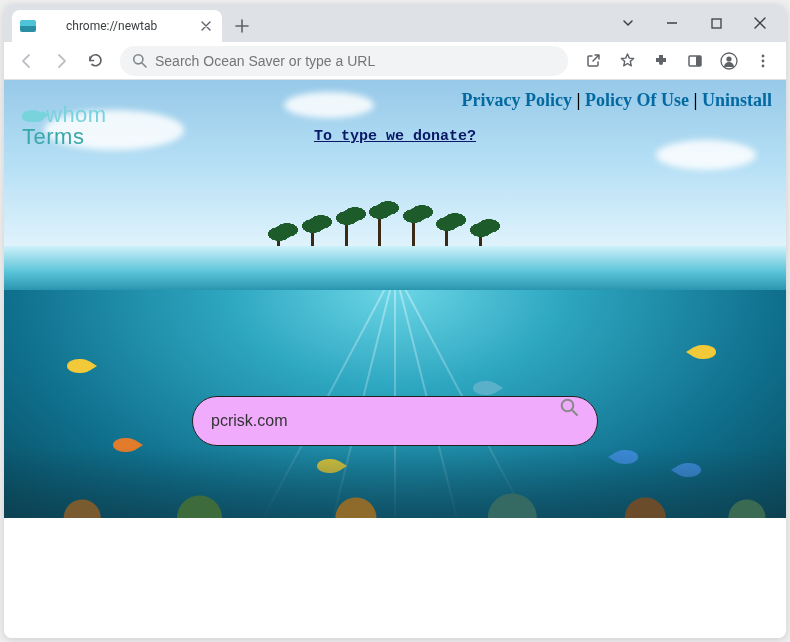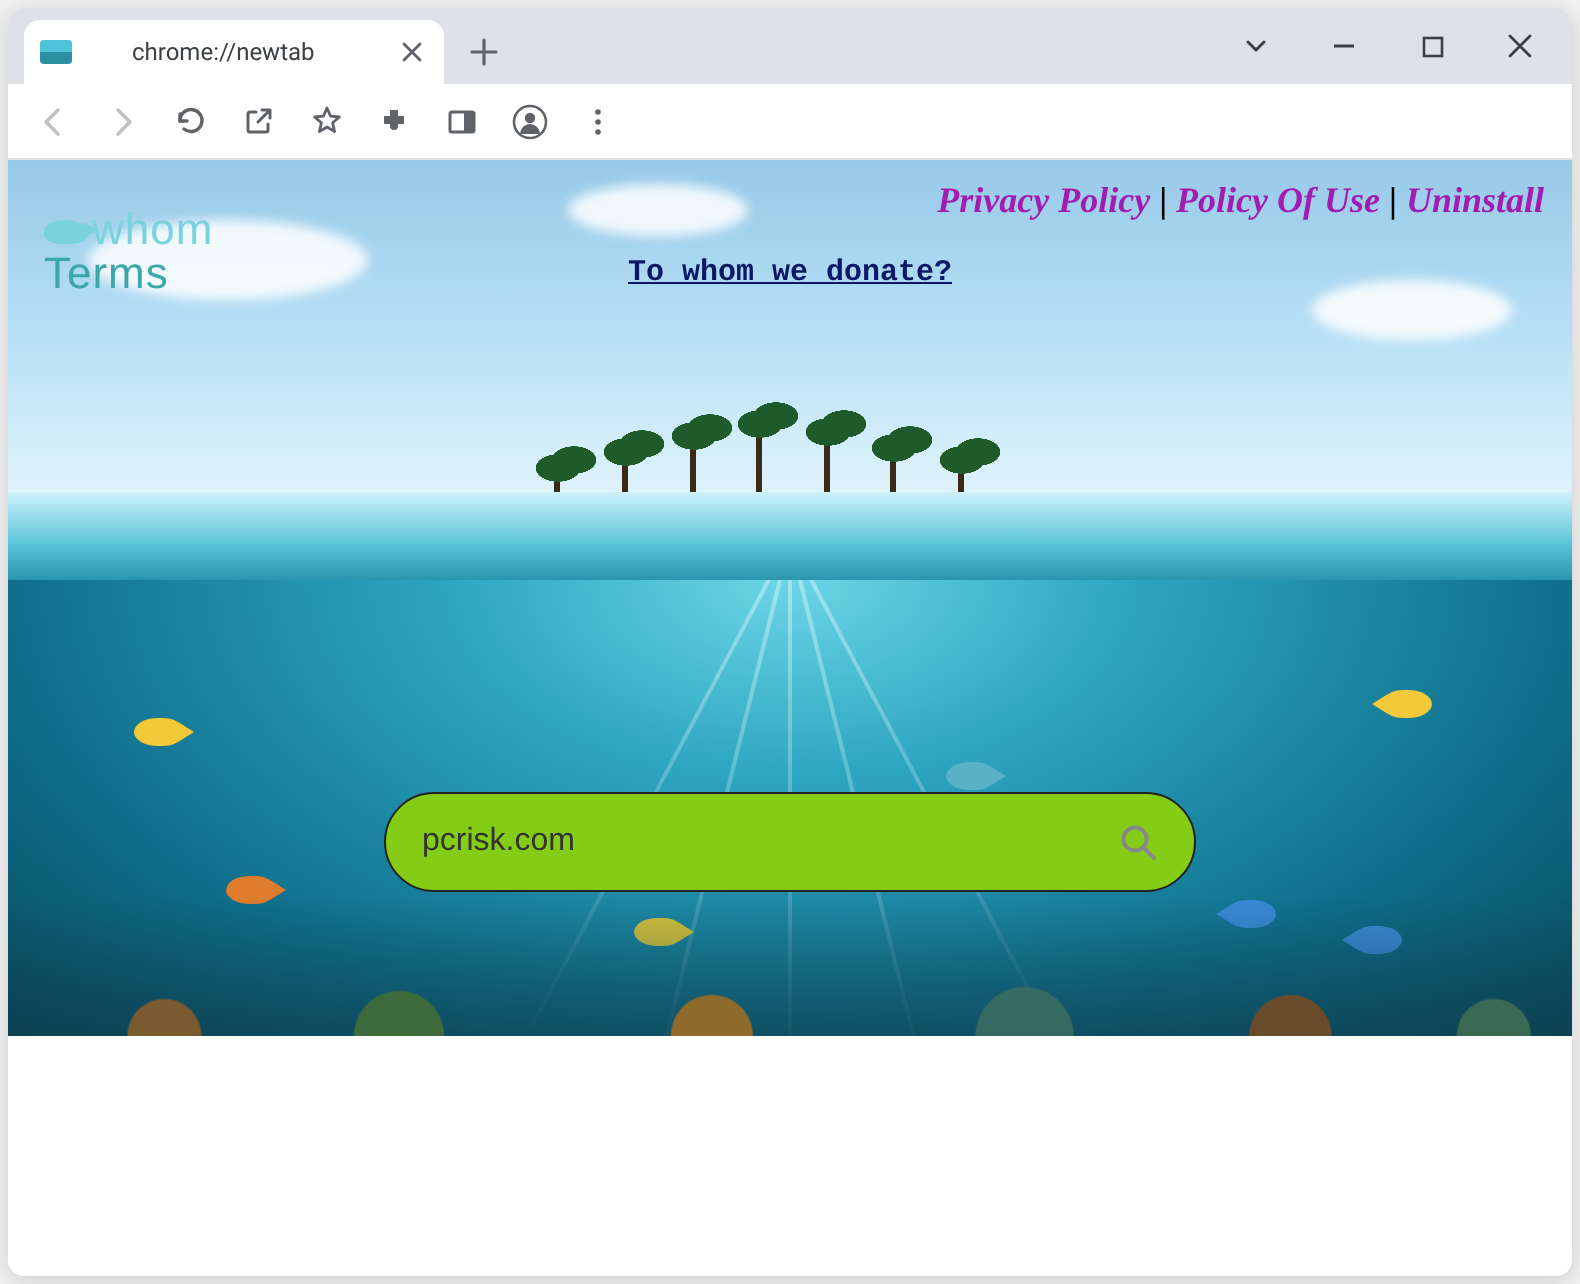--- a/index.html
+++ b/index.html
@@ -234,21 +234,21 @@
     .palm::after { left: -3px; top: -10px; }
     
     .overlay-header {
       position: absolute;
       top: 10px; right: 14px;
       font-family: Georgia, "Times New Roman", serif;
       font-weight: bold;
       font-size: 18px;
       color: #000;
     }
-    .overlay-header a { color: #a21caf; text-decoration: none; cursor: pointer; font-style: italic; }
+    .overlay-header a { color: #0369a1; text-decoration: none; cursor: pointer; }
     .logo {
       position: absolute;
       top: 24px; left: 18px;
       font-family: Arial, sans-serif;
       font-size: 22px;
       line-height: 1.0;
       color: #79d3dc;
       font-weight: 500;
       letter-spacing: 0.5px;
     }
@@ -282,25 +282,24 @@
       cursor: pointer;
     }
     
     .search-pill {
       position: absolute;
       top: 316px;
       left: 50%;
       transform: translateX(-50%);
       width: 406px;
       height: 50px;
-      background: #84cc16;
+      background: #f0abfc;
       border-radius: 25px;
       border: 1px solid #222;
       display: flex;
-      align-items: center;
       padding: 0 18px;
       gap: 10px;
     }
     .search-pill input {
       flex: 1;
       border: none;
       outline: none;
       font-size: 16px;
       color: #333;
       background: transparent;
@@ -371,20 +370,29 @@
     <div class="nav-btn disabled">
       <svg width="18" height="18" viewBox="0 0 18 18">
           <path d="M7 3 L13 9 L7 15" fill="none" stroke="currentColor" stroke-width="1.8" stroke-linecap="round" stroke-linejoin="round"></path>
         </svg>
     </div>
     <div class="nav-btn">
       <svg width="17" height="17" viewBox="0 0 17 17">
           <path d="M3 8.5 A5.5 5.5 0 1 1 5 12.5" fill="none" stroke="currentColor" stroke-width="1.7" stroke-linecap="round"></path>
           <path d="M3 5 L3 8.5 L6.5 8.5" fill="none" stroke="currentColor" stroke-width="1.7" stroke-linecap="round" stroke-linejoin="round"></path>
         </svg>
+    </div>
+    <div class="omnibox">
+      <span>
+        <svg width="15" height="15" viewBox="0 0 15 15">
+            <circle cx="6.3" cy="6.3" r="4.6" fill="none" stroke="currentColor" stroke-width="1.6"></circle>
+            <path d="M10 10 L14 14" stroke="currentColor" stroke-width="1.6" stroke-linecap="round"></path>
+          </svg>
+      </span>
+      <input type="text" placeholder="Search Ocean Saver or type a URL" style="">
     </div>
     <div class="toolbar-icon">
       <svg width="17" height="17" viewBox="0 0 17 17">
           <path d="M10 3 L14 3 L14 7 M14 3 L8 9" fill="none" stroke="currentColor" stroke-width="1.5" stroke-linecap="round" stroke-linejoin="round"></path>
           <path d="M13 10 V13 A1 1 0 0 1 12 14 H4 A1 1 0 0 1 3 13 V5 A1 1 0 0 1 4 4 H7" fill="none" stroke="currentColor" stroke-width="1.5" stroke-linecap="round"></path>
         </svg>
     </div>
     <div class="toolbar-icon">
       <svg width="17" height="17" viewBox="0 0 17 17">
           <path d="M8.5 2 L10.3 6.1 L14.7 6.5 L11.3 9.4 L12.3 13.8 L8.5 11.5 L4.7 13.8 L5.7 9.4 L2.3 6.5 L6.7 6.1 Z" fill="none" stroke="currentColor" stroke-width="1.4" stroke-linejoin="round"></path>
@@ -456,21 +464,21 @@
 
     <div class="overlay-header">
       <a>Privacy Policy</a><span> | </span><a>Policy Of Use</a><span> | </span><a>Uninstall</a>
     </div>
 
     <div class="logo">
       <div><span class="whale"></span><span>whom</span></div>
       <div class="l2">Terms</div>
     </div>
 
-    <a class="donate-link">To whom we donate?</a>
+    <a class="donate-link">To type we donate?</a>
 
     <div class="search-pill">
       <input type="text" value="pcrisk.com" style="">
       <span class="mag">
         <svg width="20" height="20" viewBox="0 0 20 20">
             <circle cx="8.5" cy="8.5" r="5.8" fill="none" stroke="currentColor" stroke-width="2"></circle>
             <path d="M13 13 L18 18" stroke="currentColor" stroke-width="2" stroke-linecap="round"></path>
           </svg>
       </span>
     </div>

